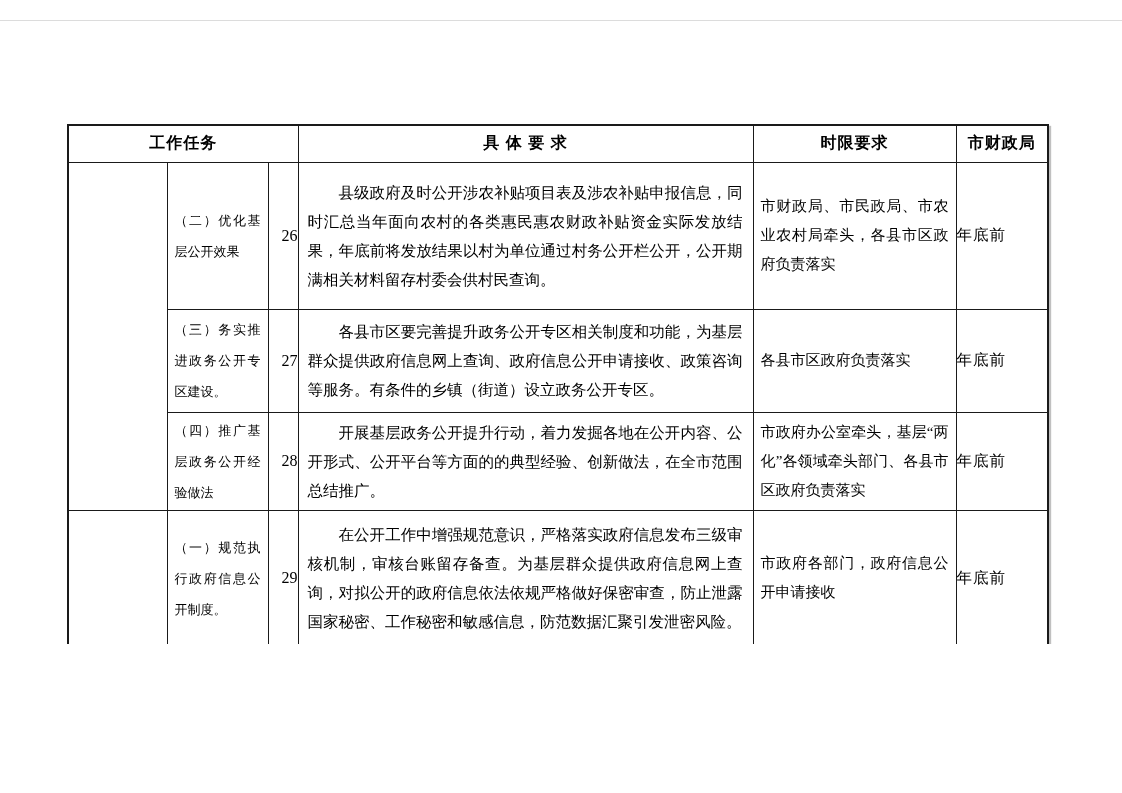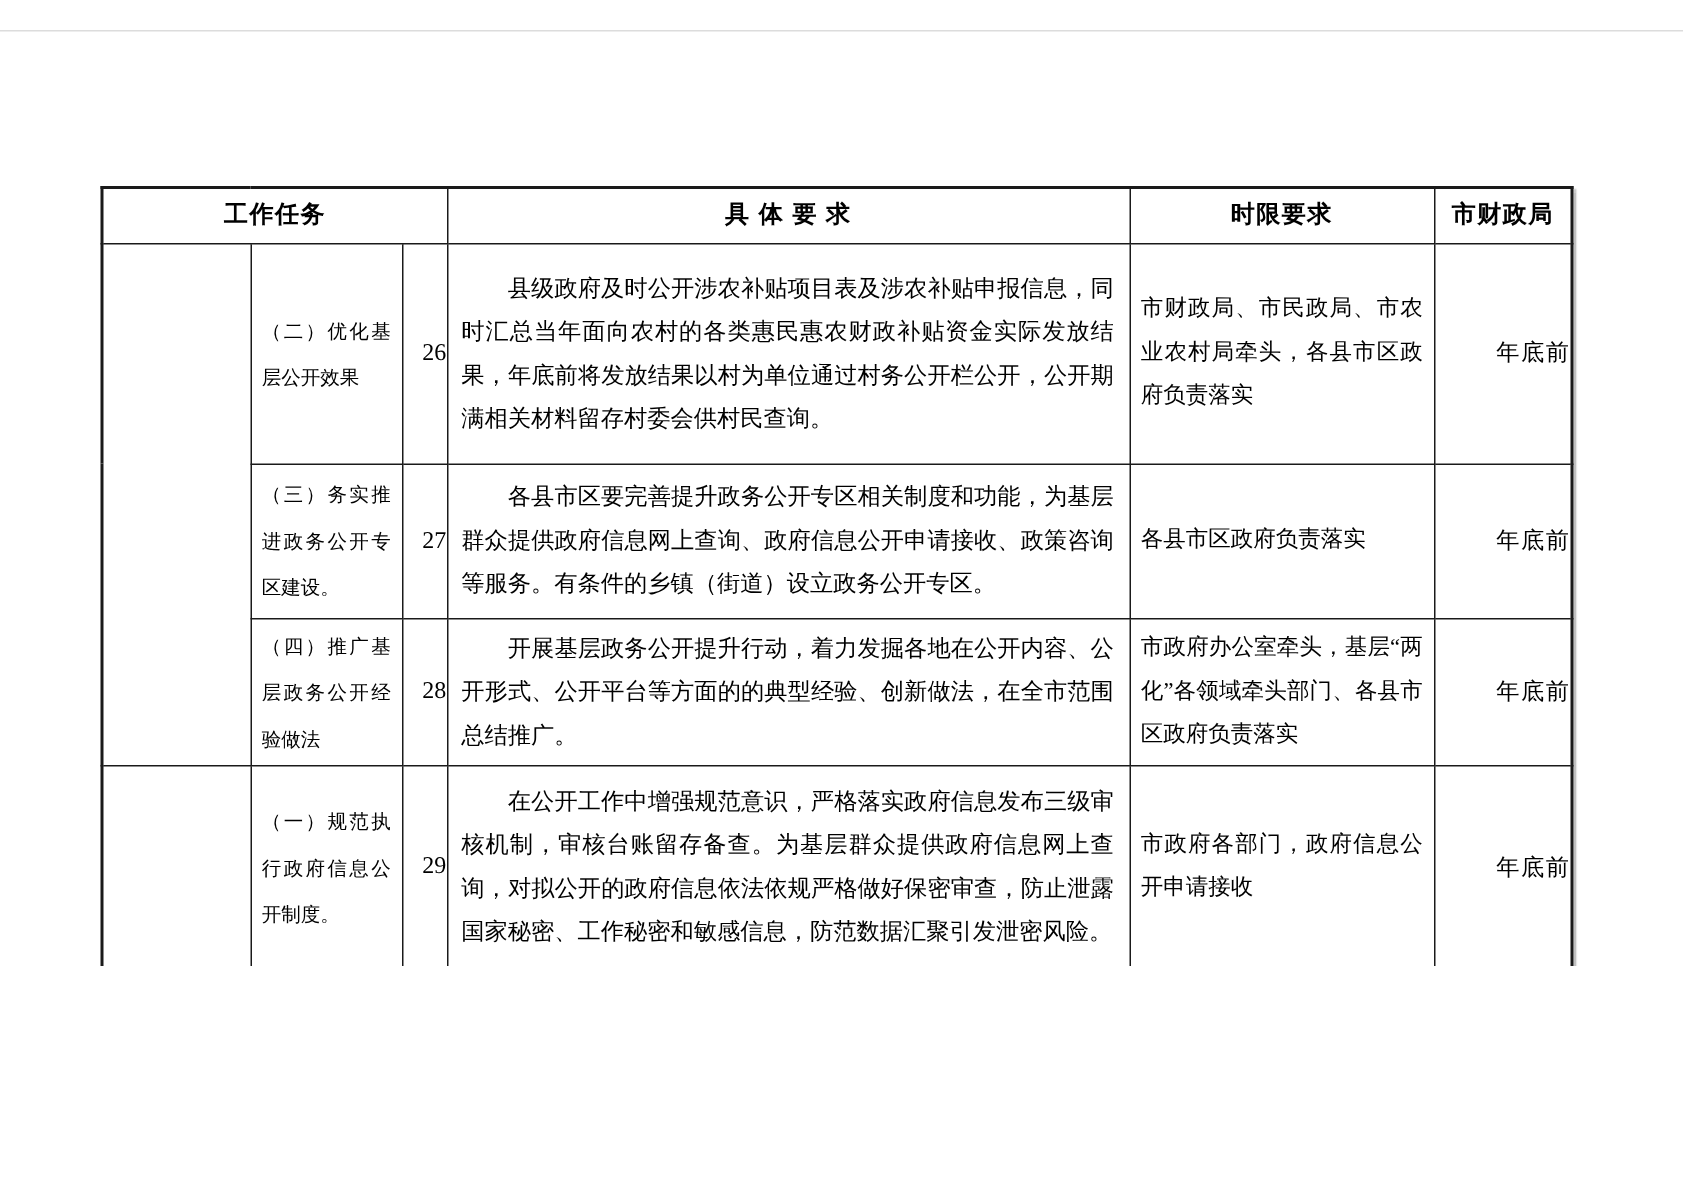--- a/index.html
+++ b/index.html
@@ -73,21 +73,21 @@
   }
   td.cell-resp {
     padding: 2px 7px;
     font-size: 15px;
     line-height: 29px;
     text-align: justify;
     text-justify: inter-character;
   }
   td.cell-deadline {
     font-size: 15.5px;
-    text-align: right;
+    text-align: left;
     letter-spacing: 1px;
   }
   tr.row-26 { height: 147px; }
   tr.row-27 { height: 103px; }
   tr.row-28 { height: 91px; }
   tr.row-29 { height: 137px; }
   .page-number {
     position: absolute;
     left: 903px;
     top: 656px;

